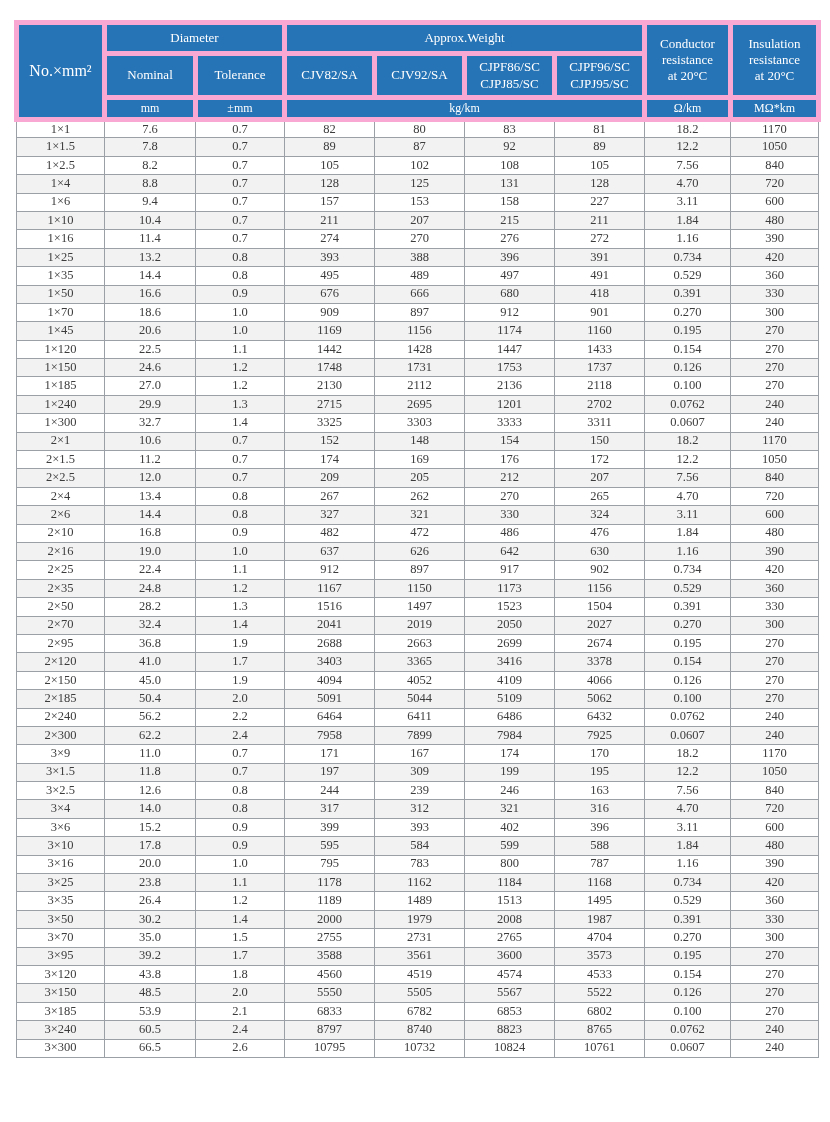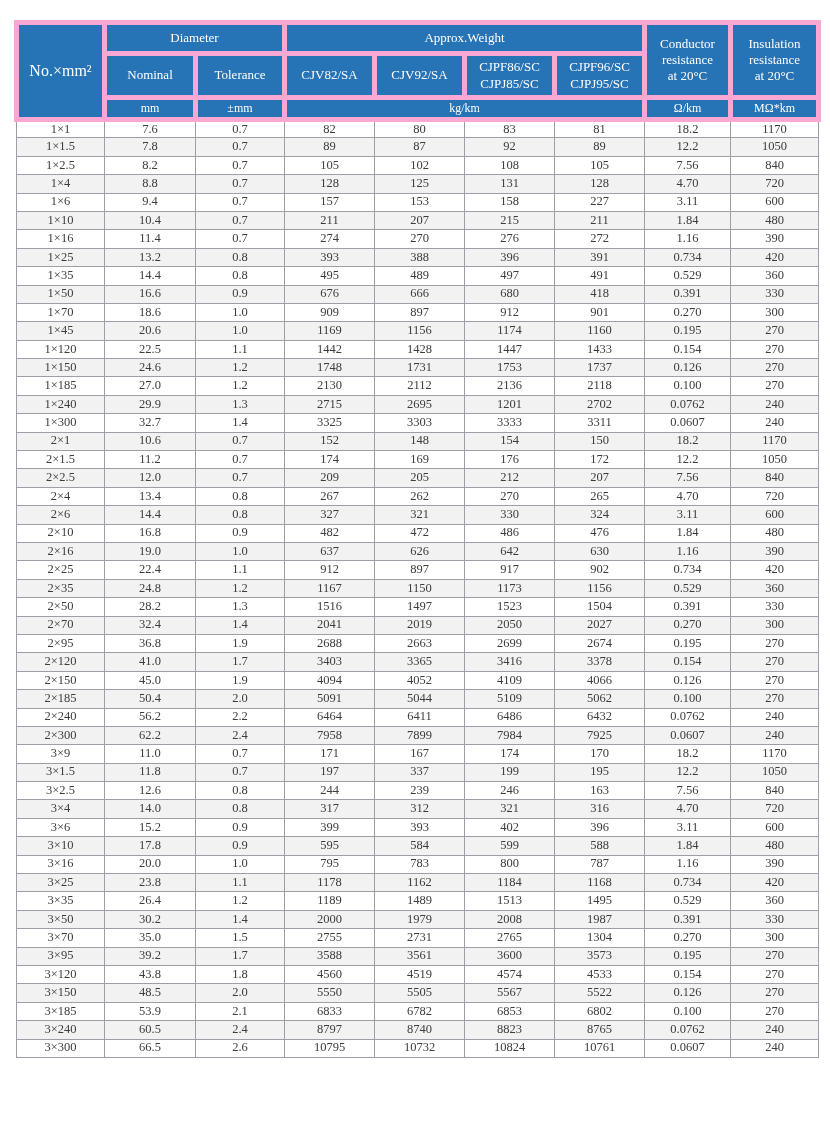--- a/index.html
+++ b/index.html
@@ -484,21 +484,21 @@
             <td>174</td>
             <td>170</td>
             <td>18.2</td>
             <td>1170</td>
           </tr>
           <tr>
             <td>3×1.5</td>
             <td>11.8</td>
             <td>0.7</td>
             <td>197</td>
-            <td>337</td>
+            <td>309</td>
             <td>199</td>
             <td>195</td>
             <td>12.2</td>
             <td>1050</td>
           </tr>
           <tr>
             <td>3×2.5</td>
             <td>12.6</td>
             <td>0.8</td>
             <td>244</td>
@@ -585,21 +585,21 @@
             <td>0.391</td>
             <td>330</td>
           </tr>
           <tr>
             <td>3×70</td>
             <td>35.0</td>
             <td>1.5</td>
             <td>2755</td>
             <td>2731</td>
             <td>2765</td>
-            <td>1304</td>
+            <td>4704</td>
             <td>0.270</td>
             <td>300</td>
           </tr>
           <tr>
             <td>3×95</td>
             <td>39.2</td>
             <td>1.7</td>
             <td>3588</td>
             <td>3561</td>
             <td>3600</td>

